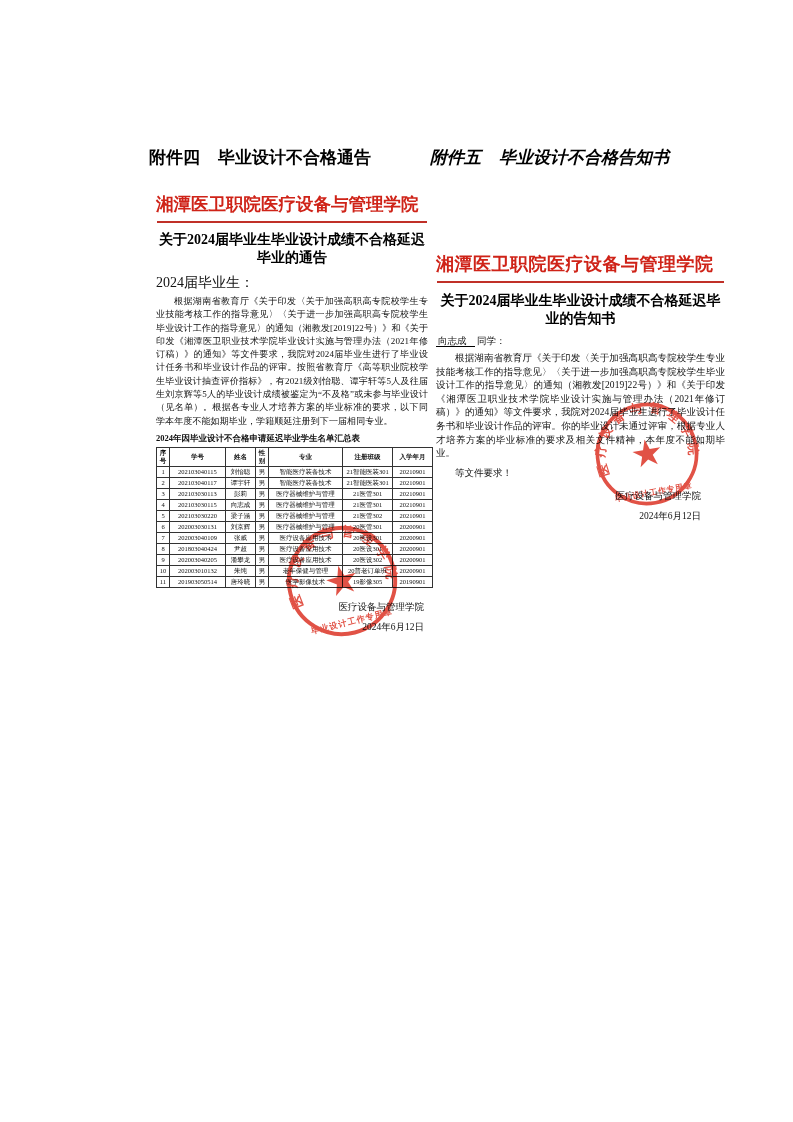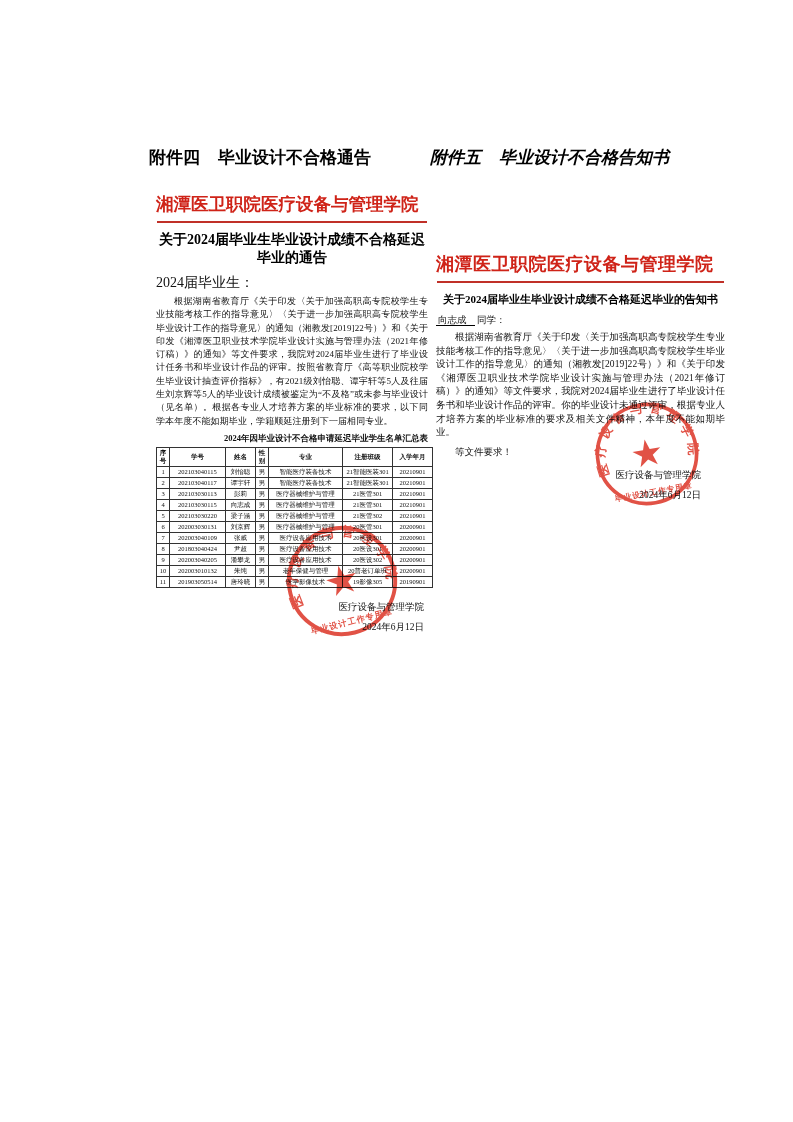--- a/index.html
+++ b/index.html
@@ -23,35 +23,35 @@
   .redline { border-top:2px solid #c03028; margin:5px 1px 0 1px; }
   .doc-title { font-weight:bold; text-align:center; color:#000; }
 
   
   .doc-left { left:125px; top:192px; width:272px; }
   .doc-left .banner { font-size:17.5px; letter-spacing:0px; }
   .doc-left .doc-title { font-size:14px; margin-top:8px; }
   .doc-left .salutation { font-size:14px; margin-top:7px; }
   .doc-left .body { font-size:9px; line-height:13.3px; margin-top:3px;
                     text-align:justify; text-indent:2em; letter-spacing:0.1px; }
-  .table-title { font-size:8.5px; font-weight:bold; text-align:right; margin-top:5px; }
+  .table-title { font-size:8.5px; font-weight:bold; text-align:left; margin-top:5px; }
   table.roster { width:100%; border-collapse:collapse; table-layout:fixed; margin-top:2px;
                  font-size:6.5px; line-height:8px; }
   table.roster th, table.roster td { border:1px solid #333; text-align:center;
                  padding:1px 0; overflow:hidden; font-weight:normal; }
   table.roster th { font-weight:bold; }
   table.roster .c0{width:13px;} .c1{width:56px;} .c2{width:30px;} .c3{width:13px;}
   .c4{width:74px;} .c5{width:50px;} .c6{width:40px;}
   .sig-block { text-align:right; margin-top:9px; font-size:9.5px; line-height:20px; }
   .doc-left .sig-block { padding-right:4px; }
 
   
   .doc-right { left:405px; top:252px; width:289px; }
   .doc-right .banner { font-size:18px; letter-spacing:0.5px; }
-  .doc-right .doc-title { font-size:11px; margin-top:9px; }
+  .doc-right .doc-title { font-size:14px; margin-top:9px; }
   .addressee { font-size:9.5px; margin-top:7px;font-family:Liberation Serif, serif; }
   .addressee .uname { border-bottom:1px solid #000; padding:0 8px 0 2px; }
   .doc-right .body { font-size:9.5px; line-height:13.6px; margin-top:4px;
                      text-align:justify; text-indent:2em; letter-spacing:0.1px; }
   .closing { font-size:9.5px; margin-top:6px; text-indent:2em; }
   .doc-right .sig-block { padding-right:24px; margin-top:6px; }
 
   
   .stamp { position:absolute; opacity:0.88; mix-blend-mode:multiply; }
   .stamp-left  { left:252px; top:522px; width:118px; height:118px; transform:rotate(-14deg); }

